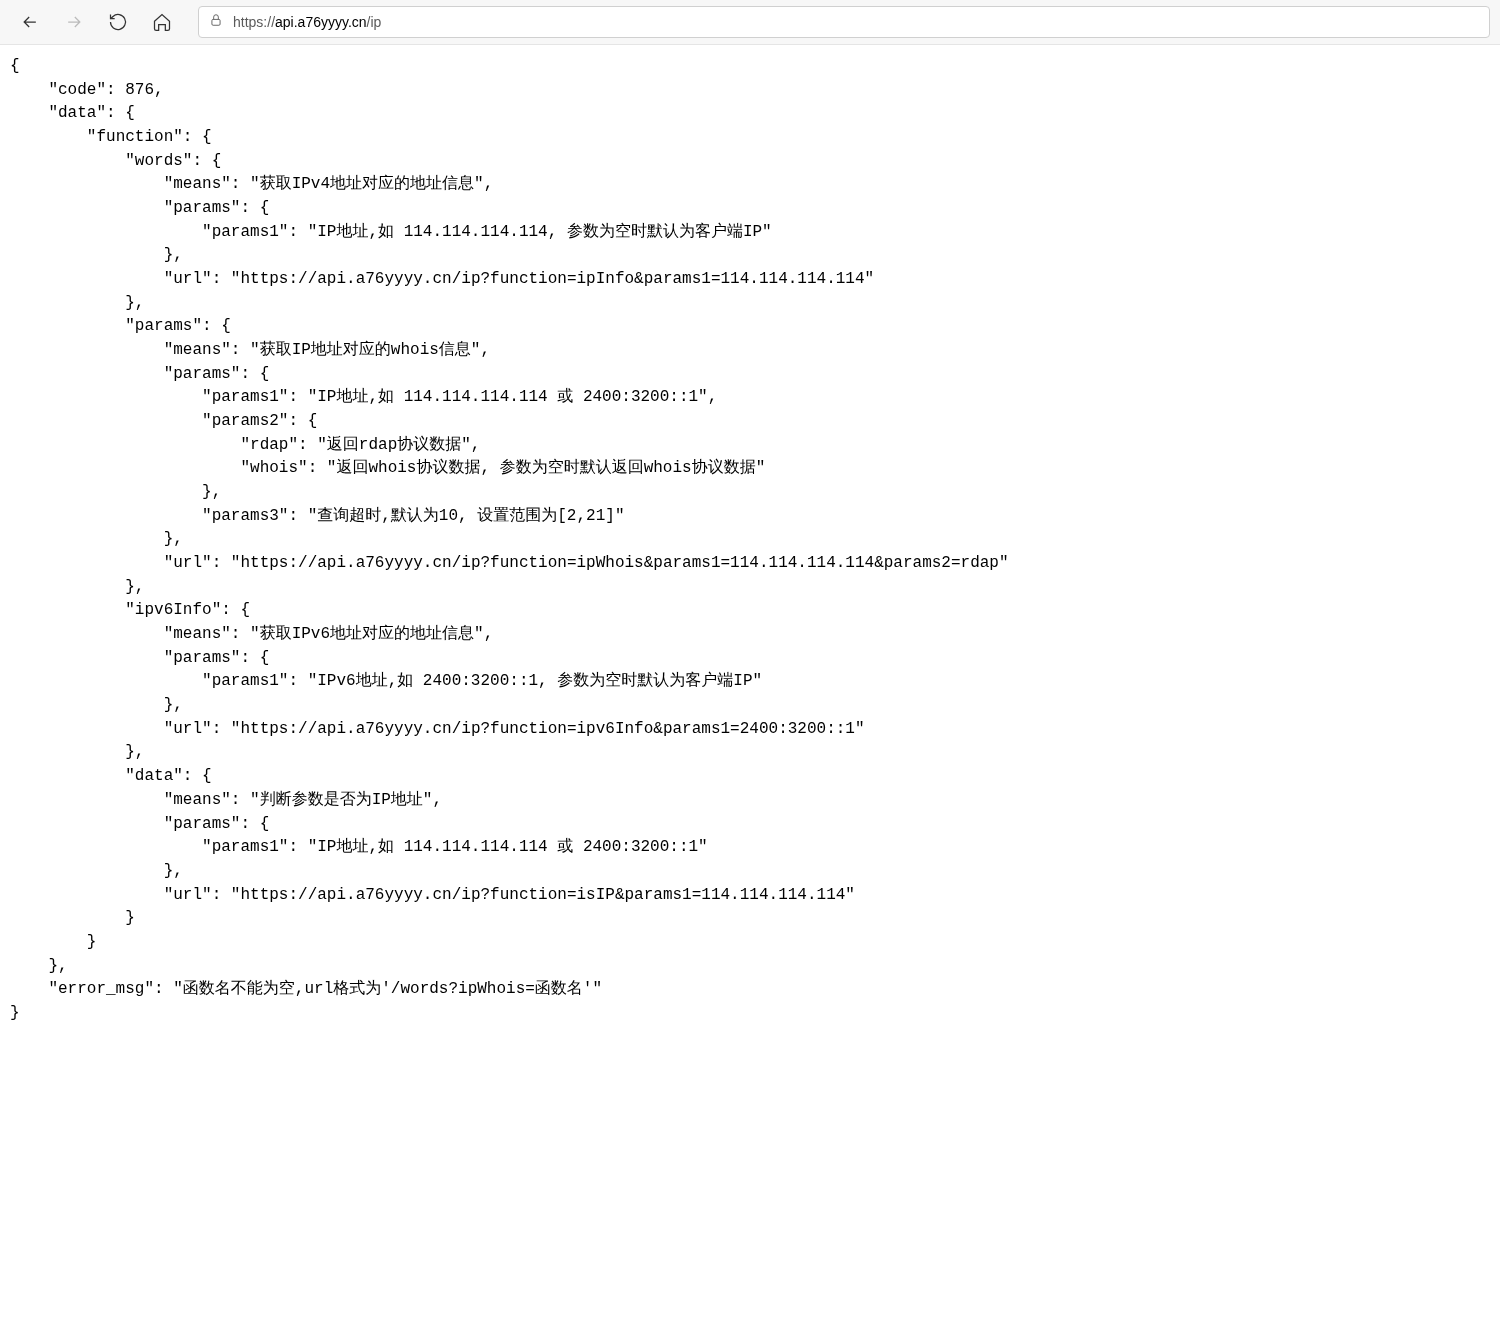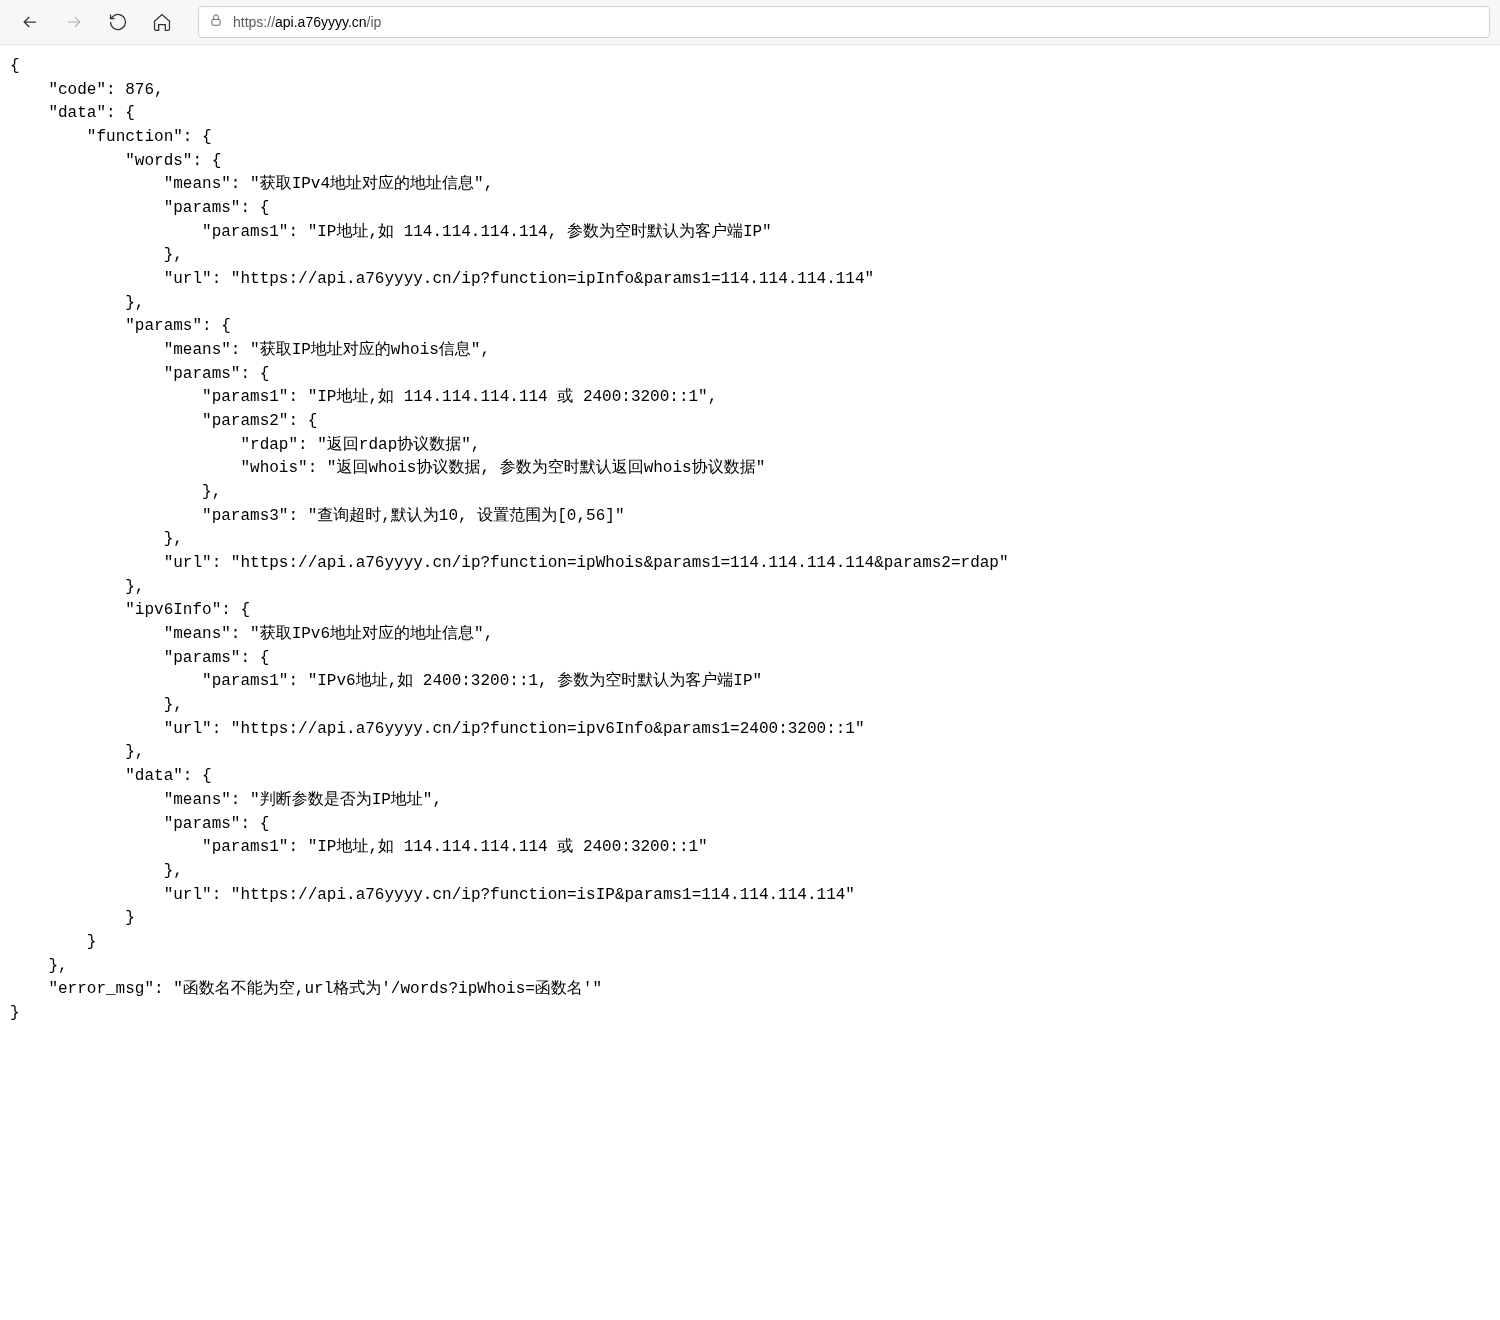--- a/index.html
+++ b/index.html
@@ -109,21 +109,21 @@
                 "url": "<span>https://api.a76yyyy.cn/ip?function=ipInfo&amp;params1=114.114.114.114</span>"
             },
             "<span>params</span>": {
                 "means": "<span>获取IP地址对应的whois信息</span>",
                 "<span>params</span>": {
                     "params1": "<span>IP地址,如 114.114.114.114 或 2400:3200::1</span>",
                     "params2": {
                         "rdap": "<span>返回rdap协议数据</span>",
                         "whois": "<span>返回whois协议数据, 参数为空时默认返回whois协议数据</span>"
                     },
-                    "params3": "<span>查询超时,默认为10, 设置范围为[0,56]</span>"
+                    "params3": "<span>查询超时,默认为10, 设置范围为[2,21]</span>"
                 },
                 "url": "<span>https://api.a76yyyy.cn/ip?function=ipWhois&amp;params1=114.114.114.114&amp;params2=rdap</span>"
             },
             "<span>ipv6Info</span>": {
                 "means": "<span>获取IPv6地址对应的地址信息</span>",
                 "<span>params</span>": {
                     "params1": "<span>IPv6地址,如 2400:3200::1, 参数为空时默认为客户端IP</span>"
                 },
                 "url": "<span>https://api.a76yyyy.cn/ip?function=ipv6Info&amp;params1=2400:3200::1</span>"
             },

